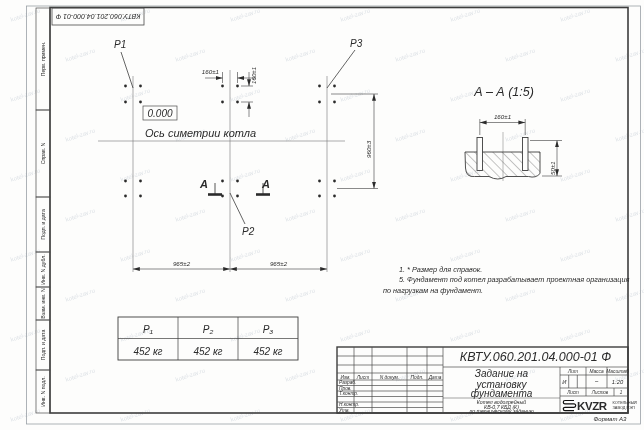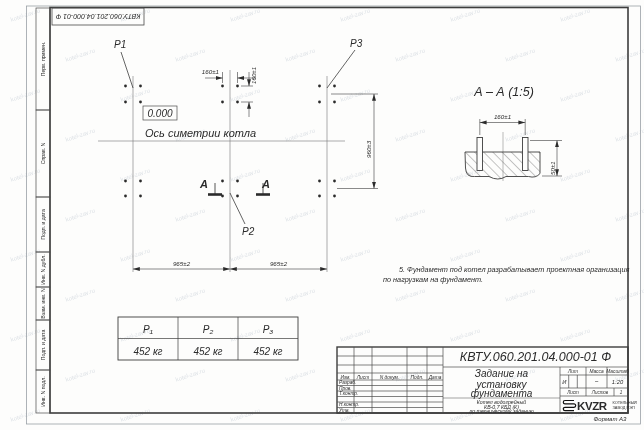--- a/index.html
+++ b/index.html
@@ -358,15 +358,16 @@
         <text font-size="11.5" font-weight="bold" x="577" y="409.5" letter-spacing="-0.4">KVZR</text>
         <text font-size="3.9" x="612.5" y="403.5">КОТЕЛЬНЫЙ</text>
         <text font-size="3.9" x="612.5" y="408.5">ЗАВОД РЭП</text>
       </g>
     </g>
 
     <text class="it" font-size="6" x="610" y="420.5" text-anchor="middle">Формат А3</text>
   </svg>
 
   <div class="notes">
+    <p>1. * Размер для справок.</p>
     <p>5. Фундамент под котел разрабатывает проектная организация по нагрузкам на фундамент.</p>
   </div>
 </div>
 
 </body></html>

